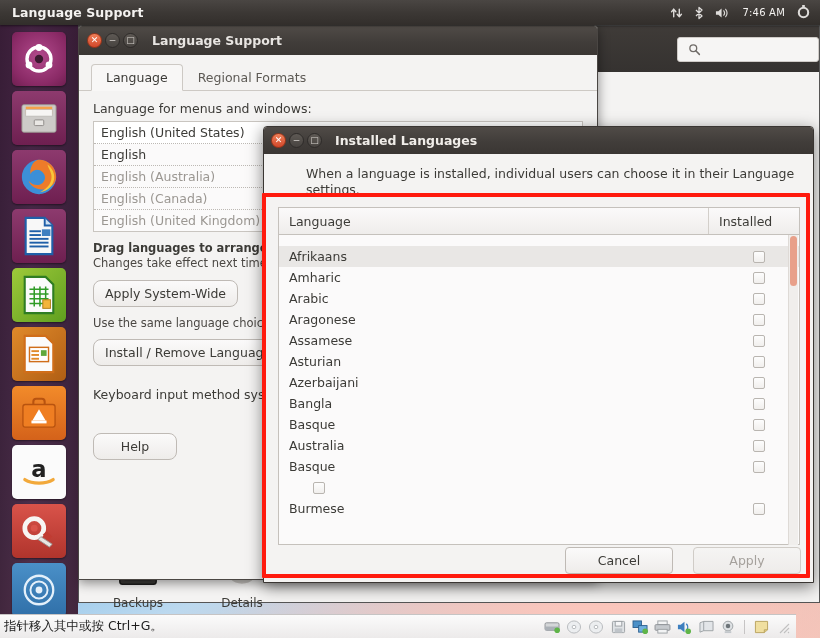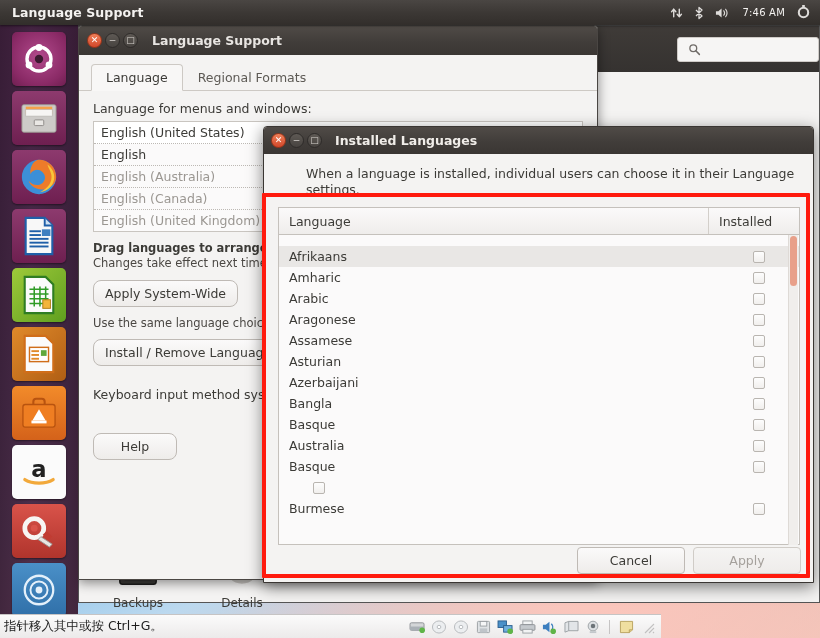--- a/index.html
+++ b/index.html
@@ -87,29 +87,29 @@
   #thead .th.inst{width:80px;}
   #tbody{flex:1;overflow:hidden;position:relative;margin-top:11px;}
   .trow{display:flex;height:21px;align-items:center;}
   .trow.sel{background:#e9e7e5;}
   .trow .c-lang{flex:1;padding-left:10px;font-size:12.5px;color:#3c3b37;}
   .trow .c-inst{width:80px;display:flex;justify-content:center;}
   .cbx{width:12px;height:12px;border:1px solid #b9b5b0;border-radius:2px;
     background:linear-gradient(180deg,#fdfdfd,#f1efed);box-sizing:border-box;}
   #vscroll{position:absolute;right:1px;top:27px;width:9px;height:310px;background:#f0eeec;border-left:1px solid #dedad6;}
   #vthumb{position:absolute;left:1px;top:1px;width:7px;height:50px;background:#e8a08a;border-radius:4px;}
-  #dlg .acts{position:absolute;right:12px;bottom:8px;display:flex;gap:8px;}
+  #dlg .acts{position:absolute;right:12px;bottom:8px;display:flex;gap:20px;}
   .dbtn{min-width:78px;text-align:center;padding:5px 14px;font-size:12.5px;color:#3c3b37;
     background:linear-gradient(180deg,#fbfafa,#eeecea);border:1px solid #bfbab5;border-radius:4px;}
   .dbtn.dis{color:#a5a19c;background:linear-gradient(180deg,#f5f4f3,#eeecea);border-color:#d0ccc7;}
   
   #redbox{position:absolute;left:262px;top:193px;width:548px;height:385px;
     border:4px solid #ff1a0d;box-sizing:border-box;z-index:70;pointer-events:none;border-radius:1px;}
   
-  #statusbar{position:absolute;left:0;bottom:0;width:661px;height:24px;z-index:95;
+  #statusbar{position:absolute;left:0;bottom:0;width:796px;height:24px;z-index:95;
     background:linear-gradient(180deg,#fbfbfb,#eceaea);border-top:1px solid #c6c4c4;
     display:flex;align-items:center;box-sizing:border-box;}
   #statusbar .msg{margin-left:4px;font-size:12.5px;color:#1d1d1d;}
   #statusbar .icons{margin-left:auto;display:flex;align-items:center;gap:4px;margin-right:4px;}
   .vmic{width:18px;height:16px;position:relative;display:flex;align-items:center;justify-content:center;}
   .grip{width:14px;height:14px;margin-left:2px;margin-right:2px;opacity:.55;}
 </style>
 </head>
 <body>
 

